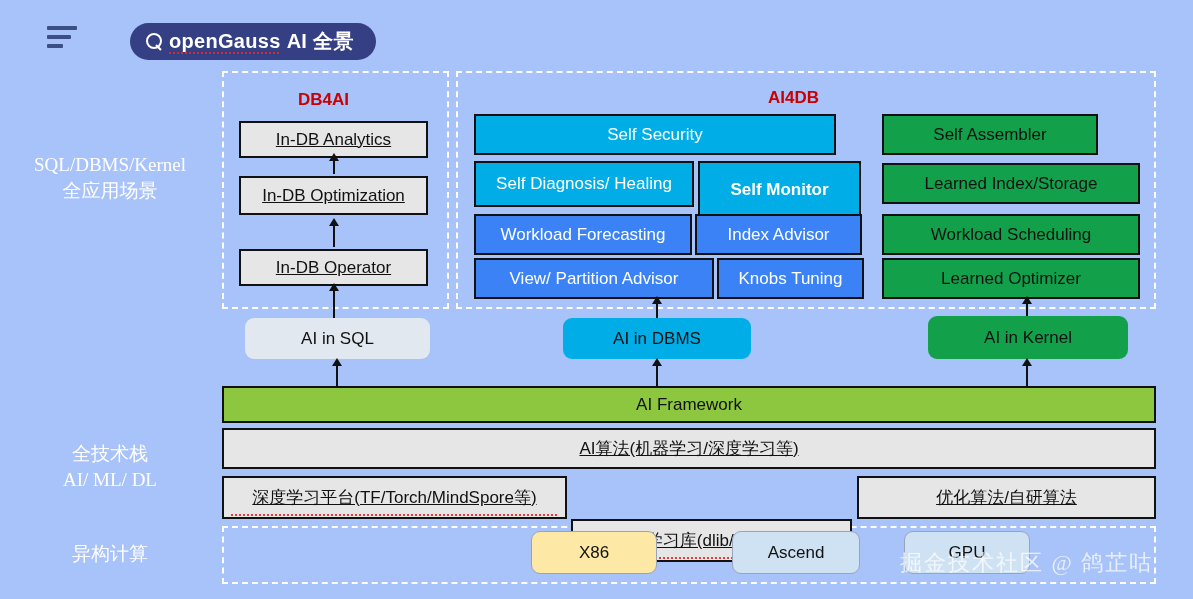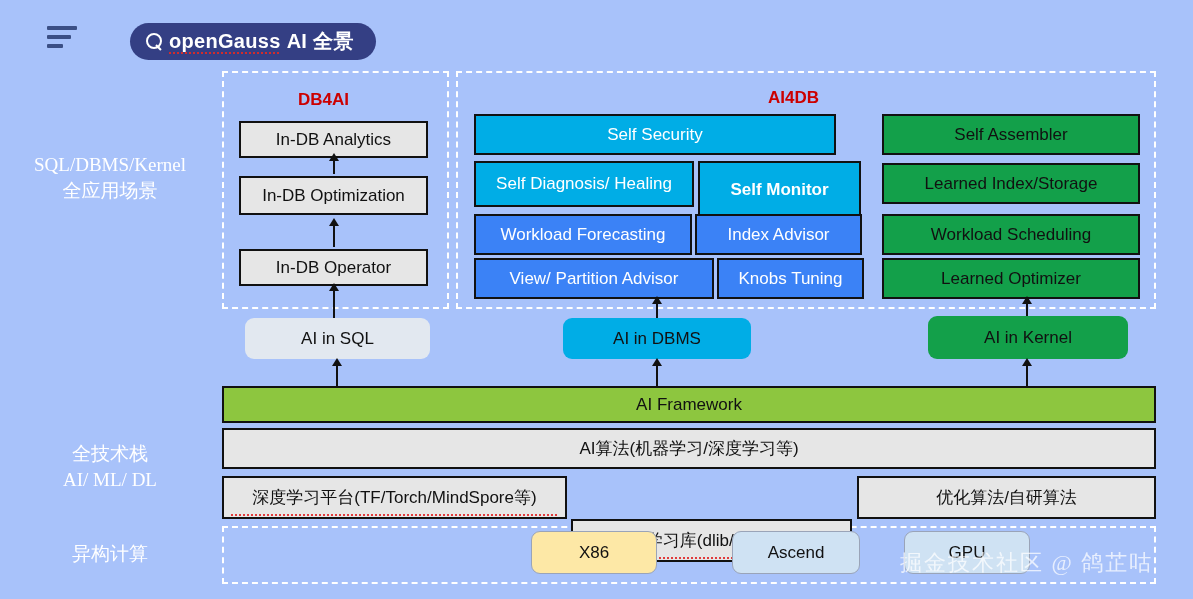--- a/index.html
+++ b/index.html
@@ -70,21 +70,21 @@
   }
   #t-db4ai { left: 298px; top: 90px; }
   #t-ai4db { left: 768px; top: 88px; }
 
   
   .node {
     position: absolute; display: flex; align-items: center; justify-content: center;
     text-align: center; border: 2px solid #111111;
     font-size: 17px; line-height: 1.15;
   }
-  .node.gray  { background: #e6e6e6; color: #111; }
+  .node.gray  { background: #e6e6e6; color: #111; text-decoration: underline; }
   .node.cyan  { background: #00ade6; color: #ffffff; }
   .node.blue  { background: #3b82f6; color: #ffffff; }
   .node.green { background: #13a04a; color: #111111; }
   .node.lime  { background: #8dc63f; color: #111111; }
 
   .pill {
     position: absolute; display: flex; align-items: center; justify-content: center;
     border-radius: 9px; font-size: 17px; text-align: center;
   }
   .pill.soft-gray { background: #e2e8f0; color: #111; }
@@ -162,21 +162,21 @@
 <div class="node cyan" style="left:474px;top:114px;width:362px;height:41px;">Self Security</div>
 <div class="node cyan" style="left:474px;top:161px;width:220px;height:46px;">Self Diagnosis/ Healing</div>
 <div class="node cyan" style="left:698px;top:161px;width:163px;height:58px;font-weight:bold;">Self Monitor</div>
 <div class="node blue" style="left:474px;top:214px;width:218px;height:41px;">Workload Forecasting</div>
 <div class="node blue" style="left:695px;top:214px;width:167px;height:41px;">Index Advisor</div>
 <div class="node blue" style="left:474px;top:258px;width:240px;height:41px;">View/ Partition Advisor</div>
 <div class="node blue" style="left:717px;top:258px;width:147px;height:41px;">Knobs Tuning</div>
 
 <div class="arrow" style="left:656px;top:303px;height:17px;"></div>
 
-<div class="node green" style="left:882px;top:114px;width:258px;height:41px;">Self Assembler</div>
+<div class="node green" style="left:882px;top:114px;width:216px;height:41px;">Self Assembler</div>
 <div class="node green" style="left:882px;top:163px;width:258px;height:41px;">Learned Index/Storage</div>
 <div class="node green" style="left:882px;top:214px;width:258px;height:41px;">Workload Scheduling</div>
 <div class="node green" style="left:882px;top:258px;width:258px;height:41px;">Learned Optimizer</div>
 
 <div class="arrow" style="left:1026px;top:303px;height:15px;"></div>
 
 <div class="pill soft-gray" style="left:245px;top:318px;width:185px;height:41px;">AI in SQL</div>
 <div class="pill soft-cyan" style="left:563px;top:318px;width:188px;height:41px;">AI in DBMS</div>
 <div class="pill soft-green" style="left:928px;top:316px;width:200px;height:43px;">AI in Kernel</div>
 

